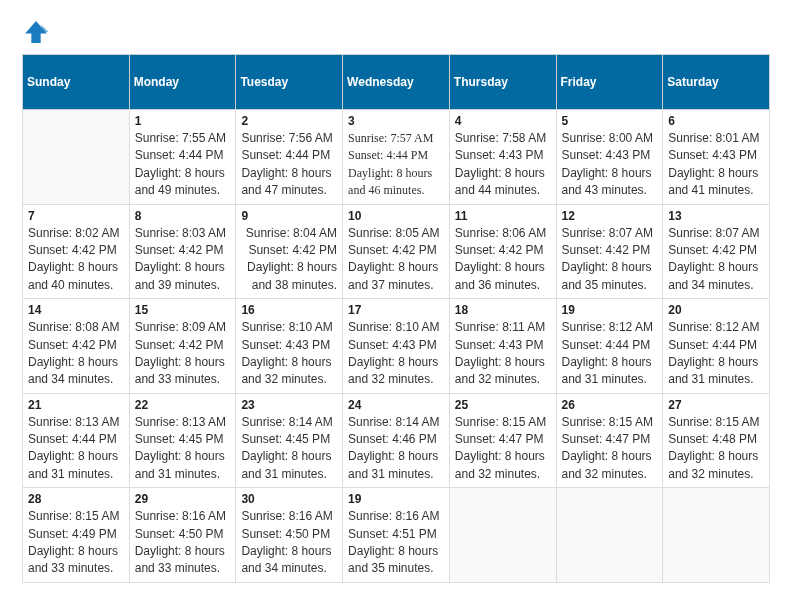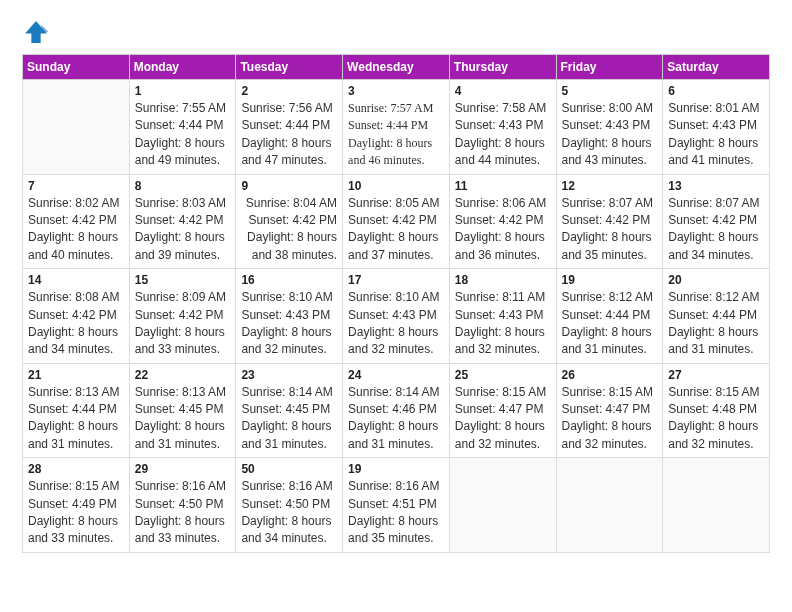--- a/index.html
+++ b/index.html
@@ -54,25 +54,25 @@
     .location {
       font-size: 13px;
       color: #555;
     }
     .calendar {
       width: 100%;
       border-collapse: collapse;
       table-layout: fixed;
     }
     .calendar thead tr th {
-      background: #a21caf;
+      background: #0369a1;
       color: #fff;
       font-size: 12px;
       font-weight: bold;
-      padding: 5px 4px;
+      padding: 20px 4px;
       text-align: left;
       border: 1px solid #ccc;
     }
     .calendar tbody tr td {
       vertical-align: top;
       border: 1px solid #ddd;
       padding: 4px 5px;
       font-size: 9.5px;
       color: #333;
       height: 82px;
@@ -335,21 +335,21 @@
 and 33 minutes.</div>
           </td>
           <td>
             <span class="day-number">29</span>
             <div class="day-info" style="white-space: pre-line;">Sunrise: 8:16 AM
 Sunset: 4:50 PM
 Daylight: 8 hours
 and 33 minutes.</div>
           </td>
           <td>
-            <span class="day-number">50</span>
+            <span class="day-number">30</span>
             <div class="day-info" style="white-space: pre-line;">Sunrise: 8:16 AM
 Sunset: 4:50 PM
 Daylight: 8 hours
 and 34 minutes.</div>
           </td>
           <td>
             <span class="day-number">19</span>
             <div class="day-info" style="white-space: pre-line;">Sunrise: 8:16 AM
 Sunset: 4:51 PM
 Daylight: 8 hours

